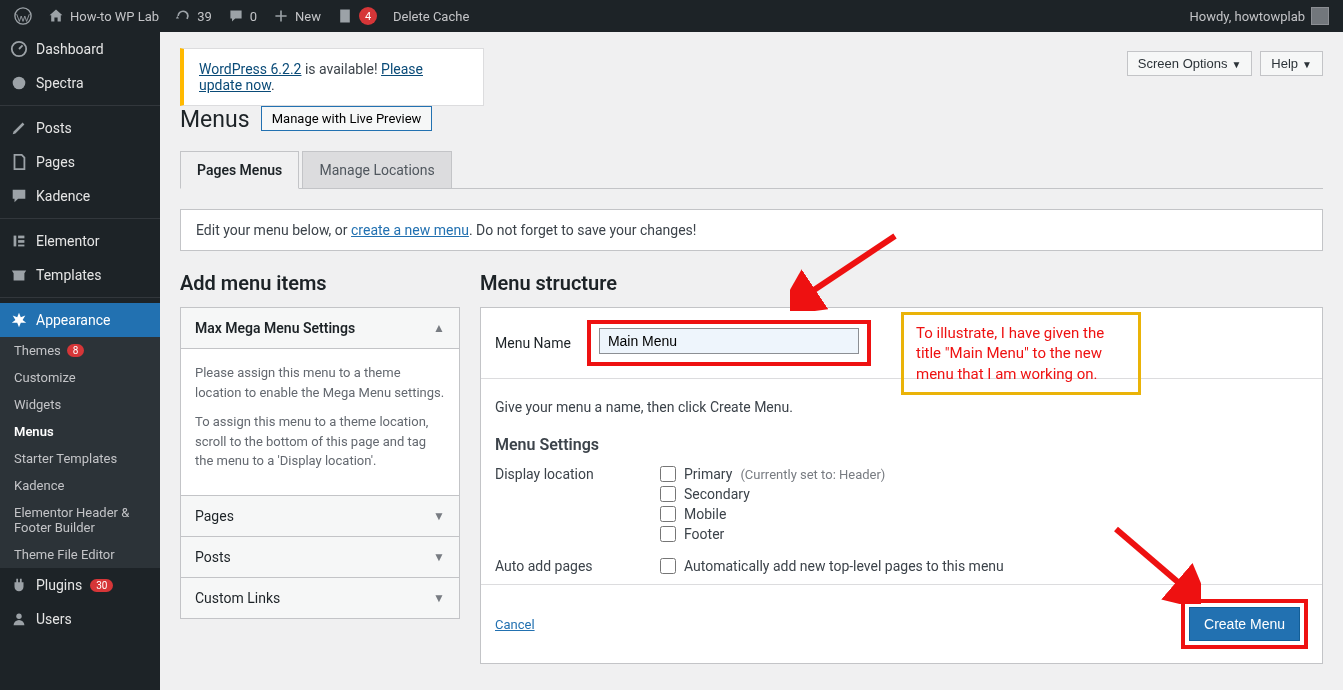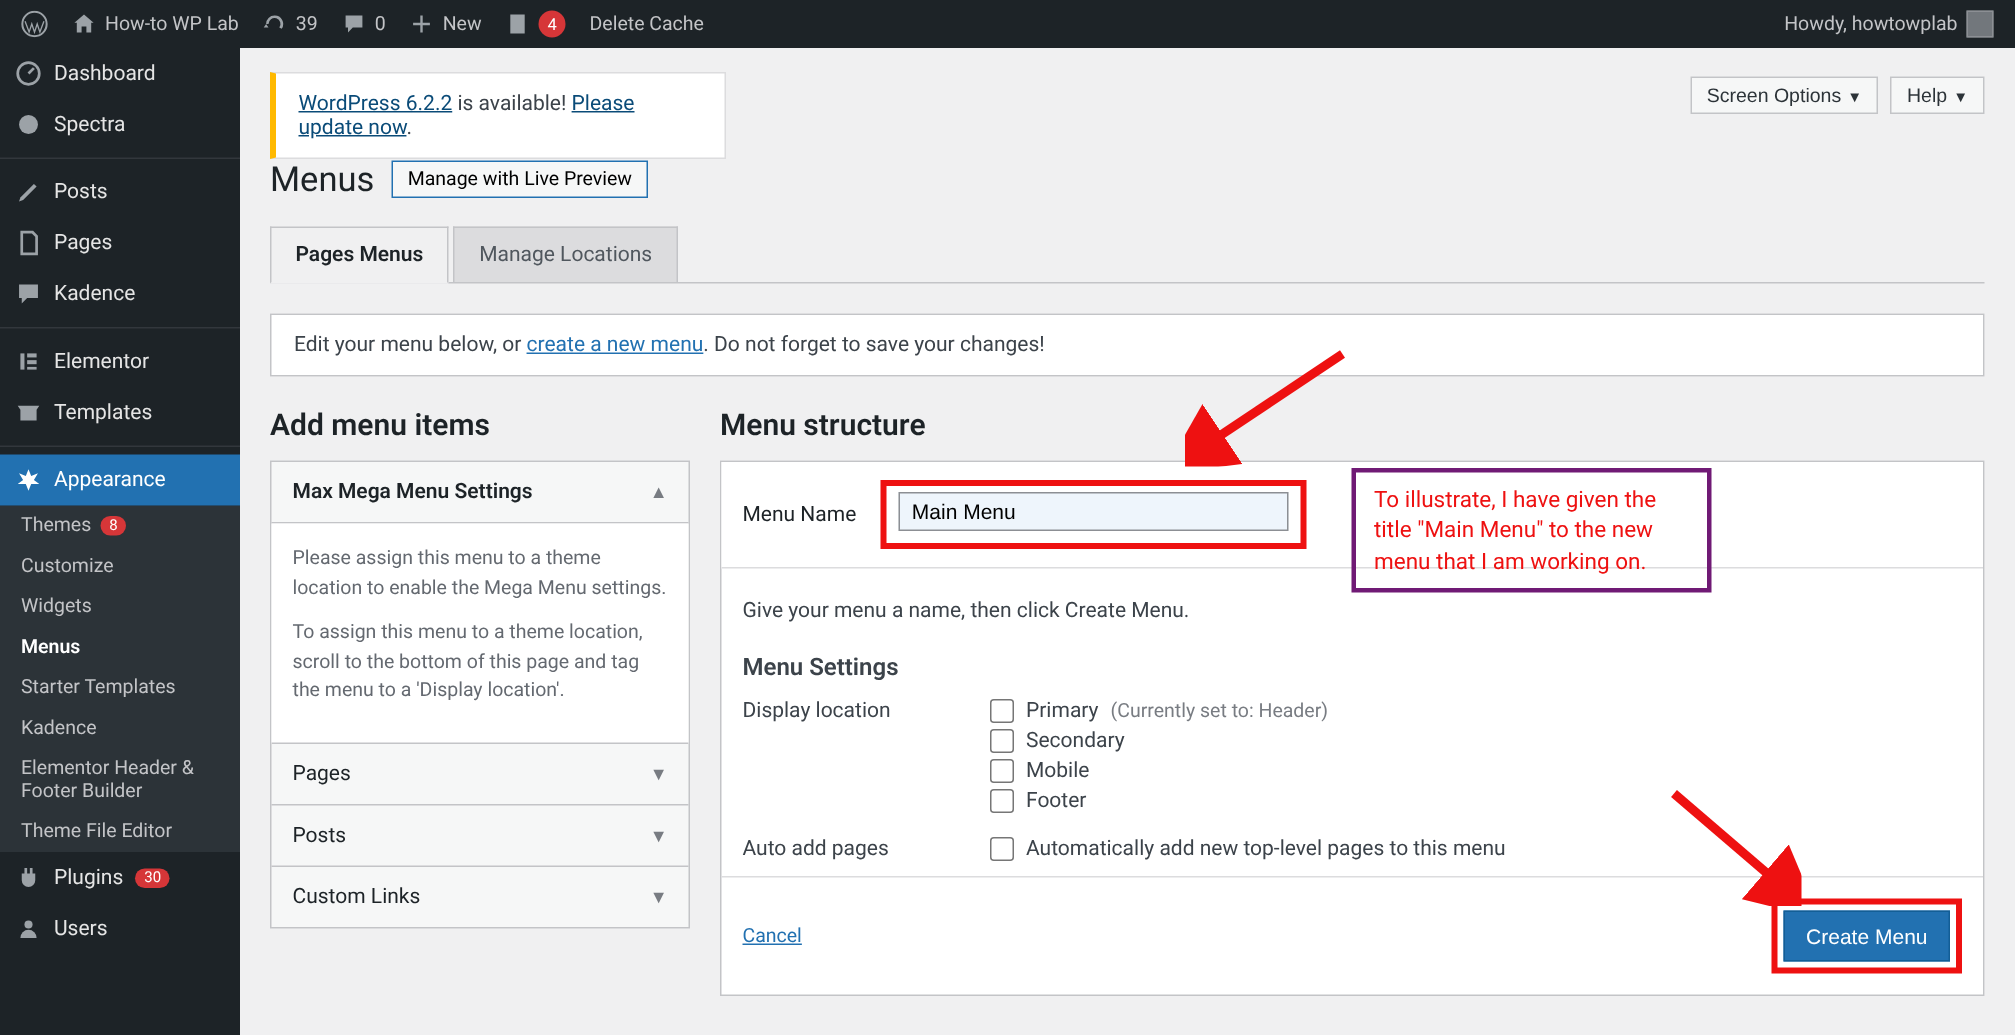--- a/index.html
+++ b/index.html
@@ -68,21 +68,21 @@
 .setting-row { display: flex; padding: 6px 14px; font-size: 14px; }
 .setting-row .lbl { width: 165px; }
 .setting-row .opts { flex: 1; }
 .chk { display: flex; align-items: center; gap: 8px; margin-bottom: 4px; }
 .chk input { width: 16px; height: 16px; }
 .chk .hint { color: #787c82; font-size: 13px; }
 .panel-foot { border-top: 1px solid #dcdcde; padding: 14px; display: flex; justify-content: space-between; align-items: center; }
 .btn-primary { background: #2271b1; border: 1px solid #135e96; color: #fff; padding: 8px 14px; font-size: 14px; cursor: pointer; }
 .redbox-btn { border: 4px solid #e11; padding: 4px; display: inline-block; }
 
-.callout { position: absolute; border: 3px solid #701a75; color: #e11; padding: 8px 12px; font-size: 15px; line-height: 1.35; background: transparent; top: 4px; left: 420px; width: 240px; z-index: 5; }
+.callout { position: absolute; border: 3px solid #eab308; color: #e11; padding: 8px 12px; font-size: 15px; line-height: 1.35; background: transparent; top: 4px; left: 420px; width: 240px; z-index: 5; }
 
 
 .arrow { position: absolute; z-index: 6; }
 </style>
 </head>
 <body>
 
 <div class="adminbar">
   <div class="ab-item">
       <svg viewBox="0 0 20 20" width="18" height="18">

